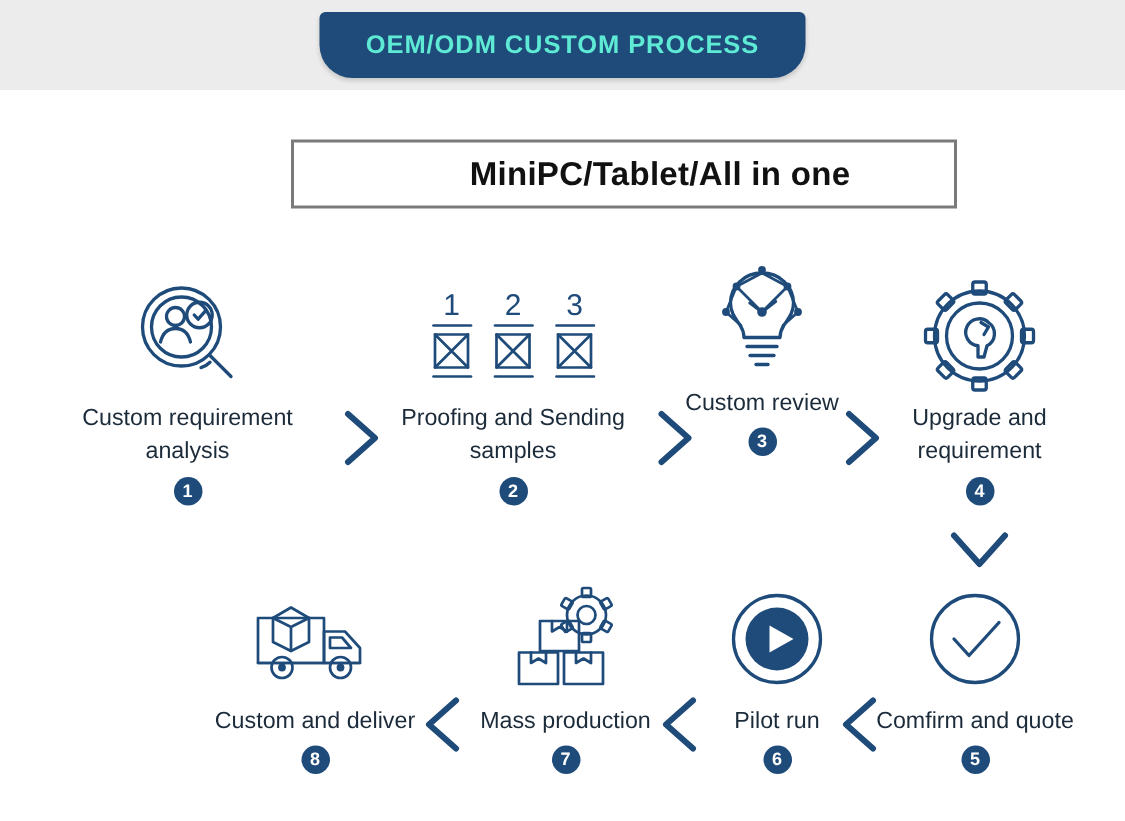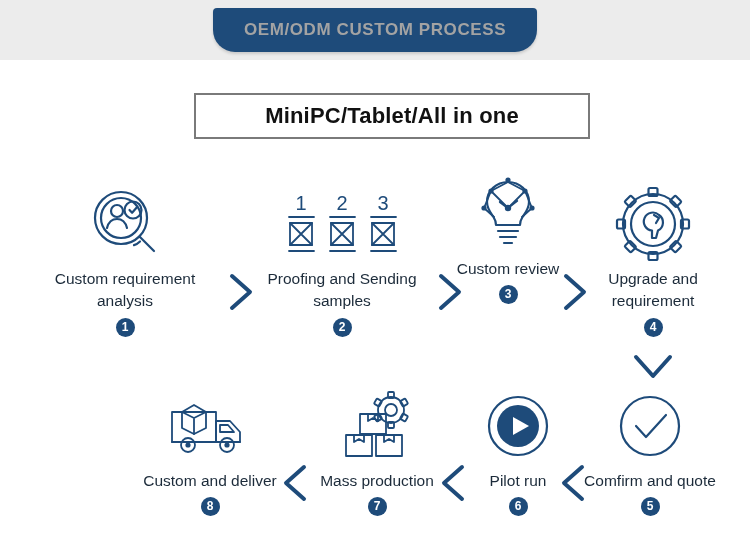--- a/index.html
+++ b/index.html
@@ -25,34 +25,35 @@
     left: 213px; top: 8px;
     width: 324px; height: 44px;
     background: #1e4b7a;
     border-radius: 4px 4px 22px 22px;
     box-shadow: 0 2px 3px rgba(0,0,0,0.15);
     display: flex;
     align-items: center;
     justify-content: center;
   }
   .banner-text {
-    color: #a3a3a3;
+    color: #5eead4;
     font-size: 17px;
     font-weight: bold;
     letter-spacing: 0.6px;
   }
   .subtitle-box {
     position: absolute;
     left: 194px; top: 93px;
     width: 392px; height: 42px;
     border: 2px solid #7a7a7a;
     background: #ffffff;
     display: flex;
     align-items: center;
     justify-content: center;
+    padding-left: 48px;
   }
   .subtitle-text {
     font-size: 22px;
     font-weight: bold;
     color: #111111;
     letter-spacing: 0.2px;
   }
 
   .step {
     position: absolute;

